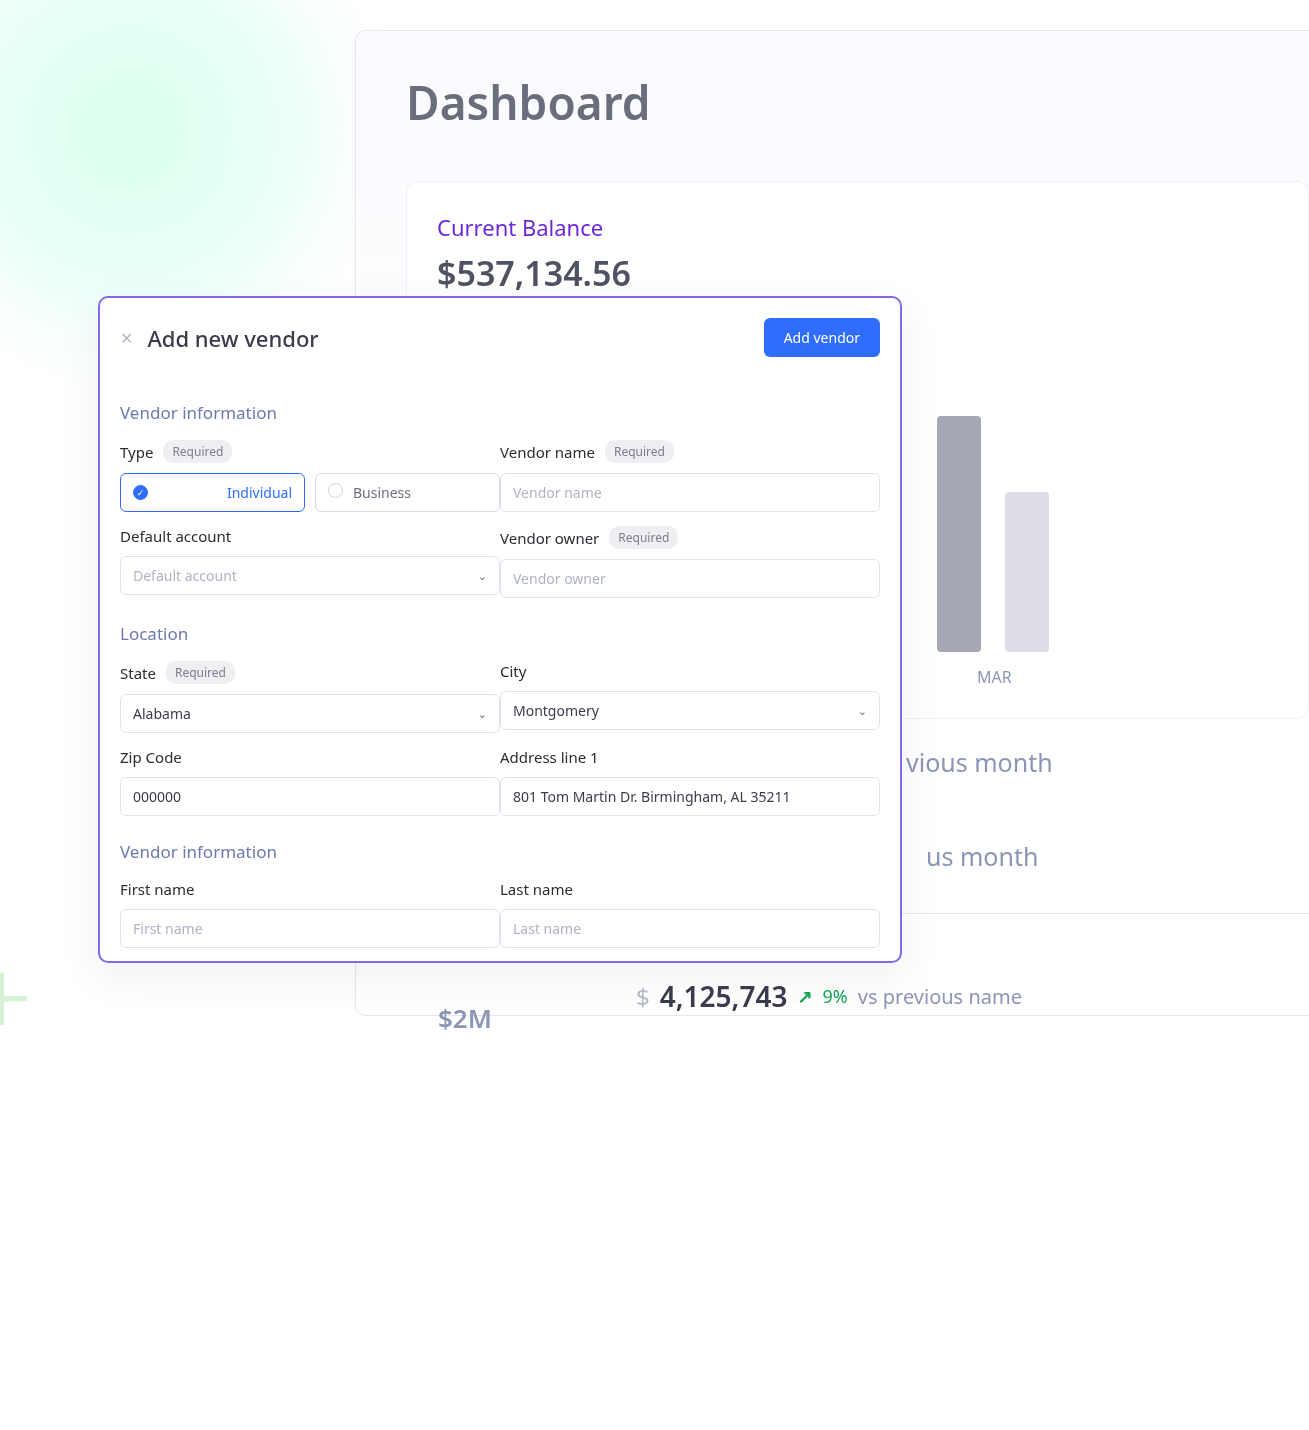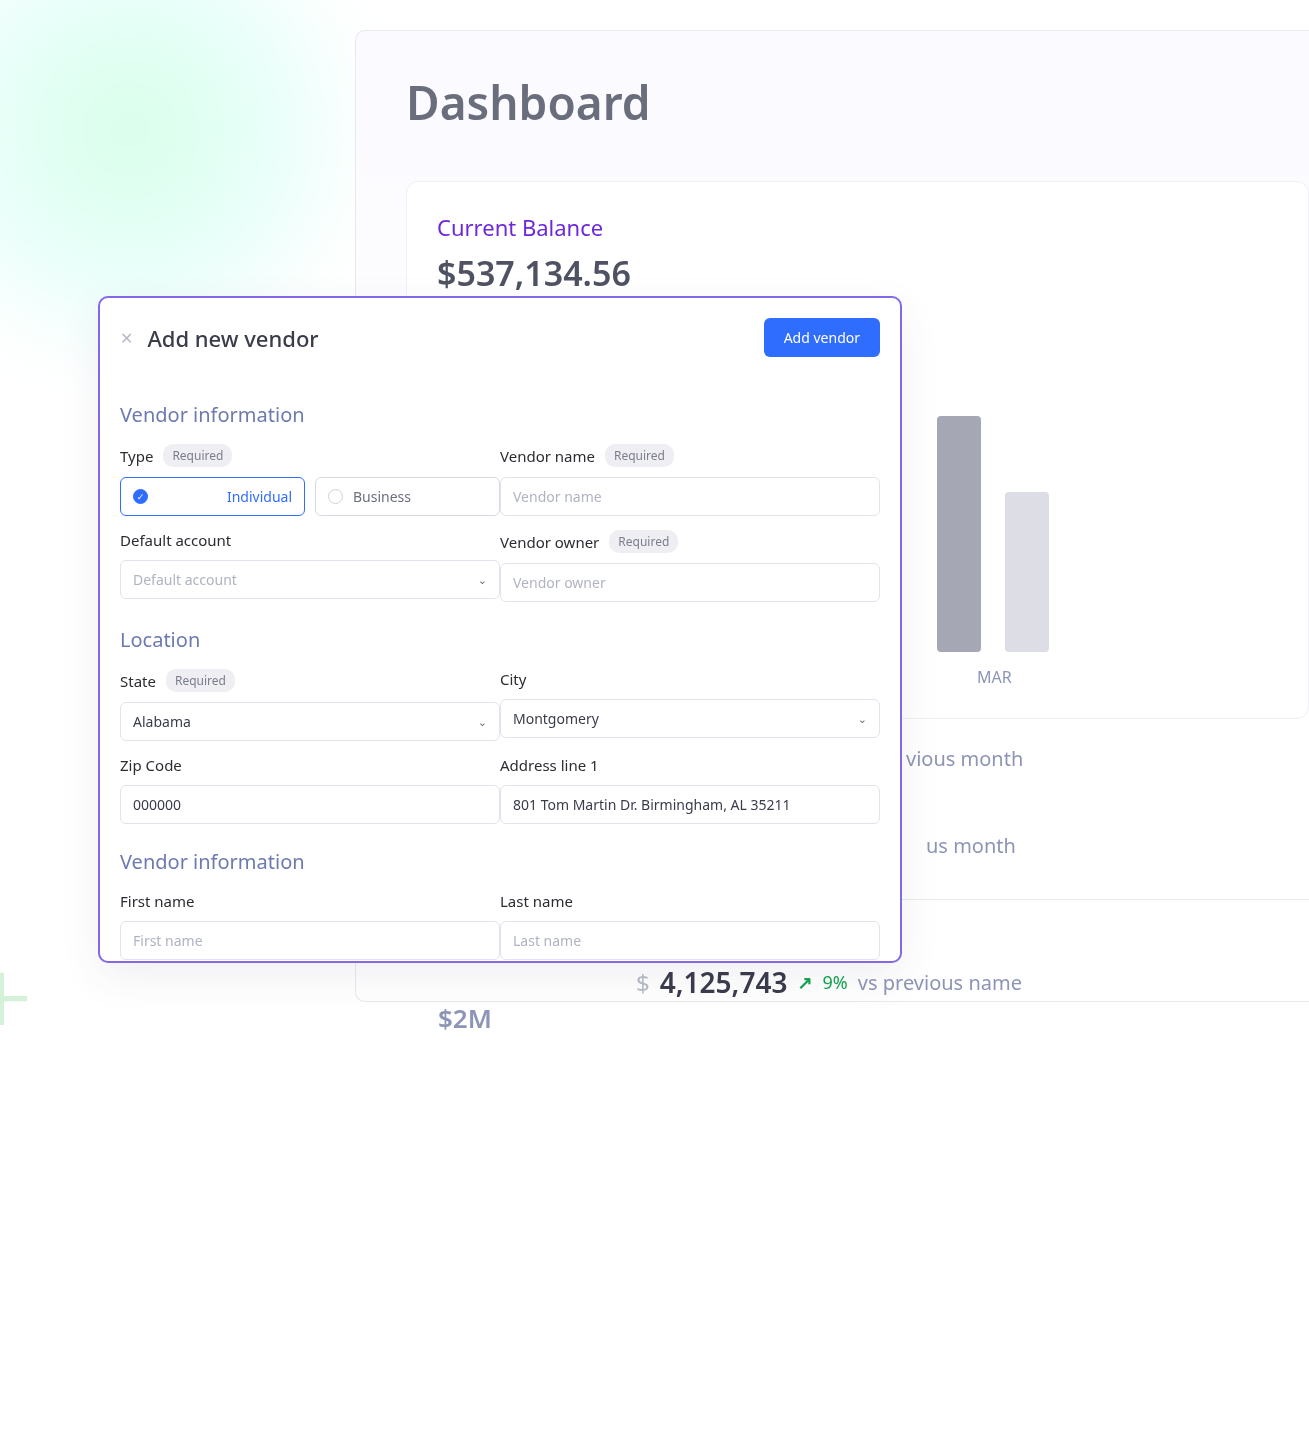--- a/index.html
+++ b/index.html
@@ -10,46 +10,46 @@
 .dash h1{font-size:46px;color:#6a6d7c;font-weight:600;margin-bottom:48px}
 .card{background:#fff;border:1px solid #eef0f5;border-radius:12px;padding:30px 30px 30px 30px;margin-bottom:26px}
 .cb-label{color:#6d28d9;font-size:22px;margin-bottom:8px}
 .cb-val{font-size:34px;color:#4f5262;font-weight:600}
 .bars{display:flex;gap:24px;align-items:flex-end;margin-left:500px;margin-top:120px;margin-bottom:14px}
 .bar1{width:44px;height:236px;background:#a5a7b4;border-radius:4px}
 .bar2{width:44px;height:160px;background:#dcdde5;border-radius:4px;margin-top:76px}
 .mar{color:#8d95b6;font-size:16px;margin-left:540px;margin-top:6px}
 .kpi{margin-bottom:40px}
 .vs{color:#8d95b6;font-size:20px}
-.larger-vs{font-size:20px;margin-left:500px}
+.larger-vs{font-size:25px;margin-left:500px}
 .ni-row{border-top:1px solid #e8e8ee;padding-top:26px}
 .ni-lbl{letter-spacing:1px;color:#3f405f;font-size:20px;margin-left:230px}
 .ni-val-row{display:flex;align-items:center;gap:10px;margin-top:10px;margin-left:230px}
 .dollar{color:#b6bac8;font-size:24px}
 .amount{font-size:28px;font-weight:600;color:#3a3c4c}
 .arrow{color:#13a552;font-size:18px;font-weight:700}
 .pct{color:#13a552;font-size:18px}
 .two-m{color:#8d95b6;font-size:26px;font-weight:600;position:absolute;left:438px;top:1000px}
 .modal{position:absolute;top:296px;left:98px;width:804px;height:667px;background:#fff;border:2px solid #8468e8;border-radius:10px;box-shadow:0 14px 40px rgba(60,60,100,0.08)}
 .m-head{display:flex;align-items:center;padding:20px 20px 14px 20px}
 .close{color:#b6bac8;font-size:16px;cursor:pointer;margin-right:14px}
 .m-title{font-size:22px;color:#3a3c4c;font-weight:500;flex:1}
 .add-btn{background:#2f6dff;color:#fff;border:none;padding:10px 20px;border-radius:6px;font-size:14px;cursor:pointer}
 .m-body{height:590px;overflow-y:auto;padding:6px 20px 20px 20px}
 .m-body::-webkit-scrollbar{width:7px}
 .m-body::-webkit-scrollbar-thumb{background:#d2d3dd;border-radius:4px}
 .sect{margin-top:24px}
-.sect-h{color:#6d7ab0;font-size:20px;margin-bottom:16px}
+.sect-h{color:#6d7ab0;font-size:17px;margin-bottom:16px}
 .row{display:flex;margin-bottom:14px}
 .col{flex:1}
 .lbl-row{display:flex;align-items:center;gap:10px;margin-bottom:10px}
 .lbl{font-size:15px;color:#2c2c33}
 .req{background:#efeff3;color:#7a7d8c;font-size:12px;padding:3px 9px;border-radius:10px}
 .seg{display:flex;gap:10px}
-.seg-btn{flex:1;border:1px solid #d6d8e2;border-radius:6px;padding:9px 12px;display:flex;align-items:center;gap:10px;cursor:pointer;font-size:14px;color:#6d6f80;background:#fff}
+.seg-btn{flex:1;border:1px solid #d6d8e2;border-radius:6px;padding:9px 12px;display:flex;align-items:flex-start;gap:10px;cursor:pointer;font-size:14px;color:#6d6f80;background:#fff}
 .seg-btn.sel{border-color:#2f6dff;color:#2f6dff}
 .chk{width:15px;height:15px;border-radius:50%;border:1px solid #cfd2de;display:inline-flex;align-items:center;justify-content:center;font-size:9px;color:#fff}
 .seg-btn.sel .chk{background:#2f6dff;border-color:#2f6dff}
 .input,.sel{width:100%;padding:9px 12px;border:1px solid #e1e3ec;border-radius:6px;font-size:14px;color:#3a3c4c;background:#fff}
 .input::placeholder{color:#b0b3c3}
 .sel{display:flex;justify-content:space-between;align-items:center;cursor:pointer;color:#3a3c4c}
 .sel.ph{color:#b0b3c3}
 .chev{color:#6d6f80;font-size:11px}
 </style>
 </head>

